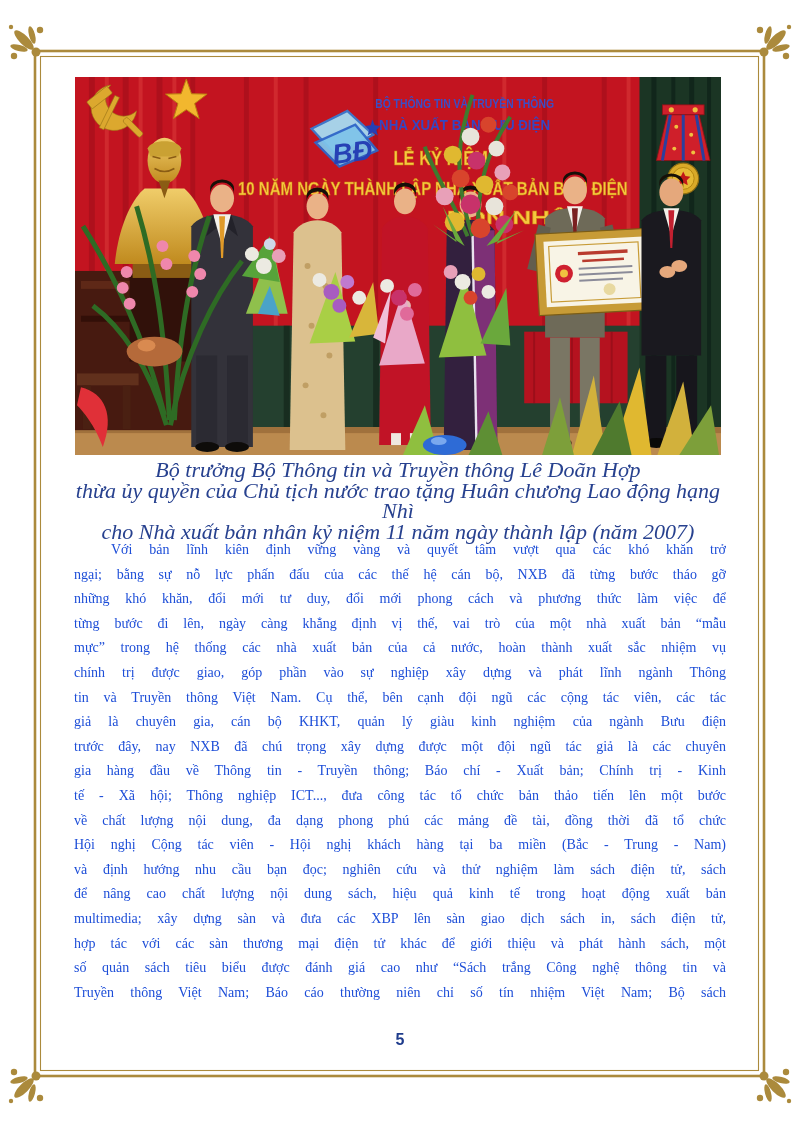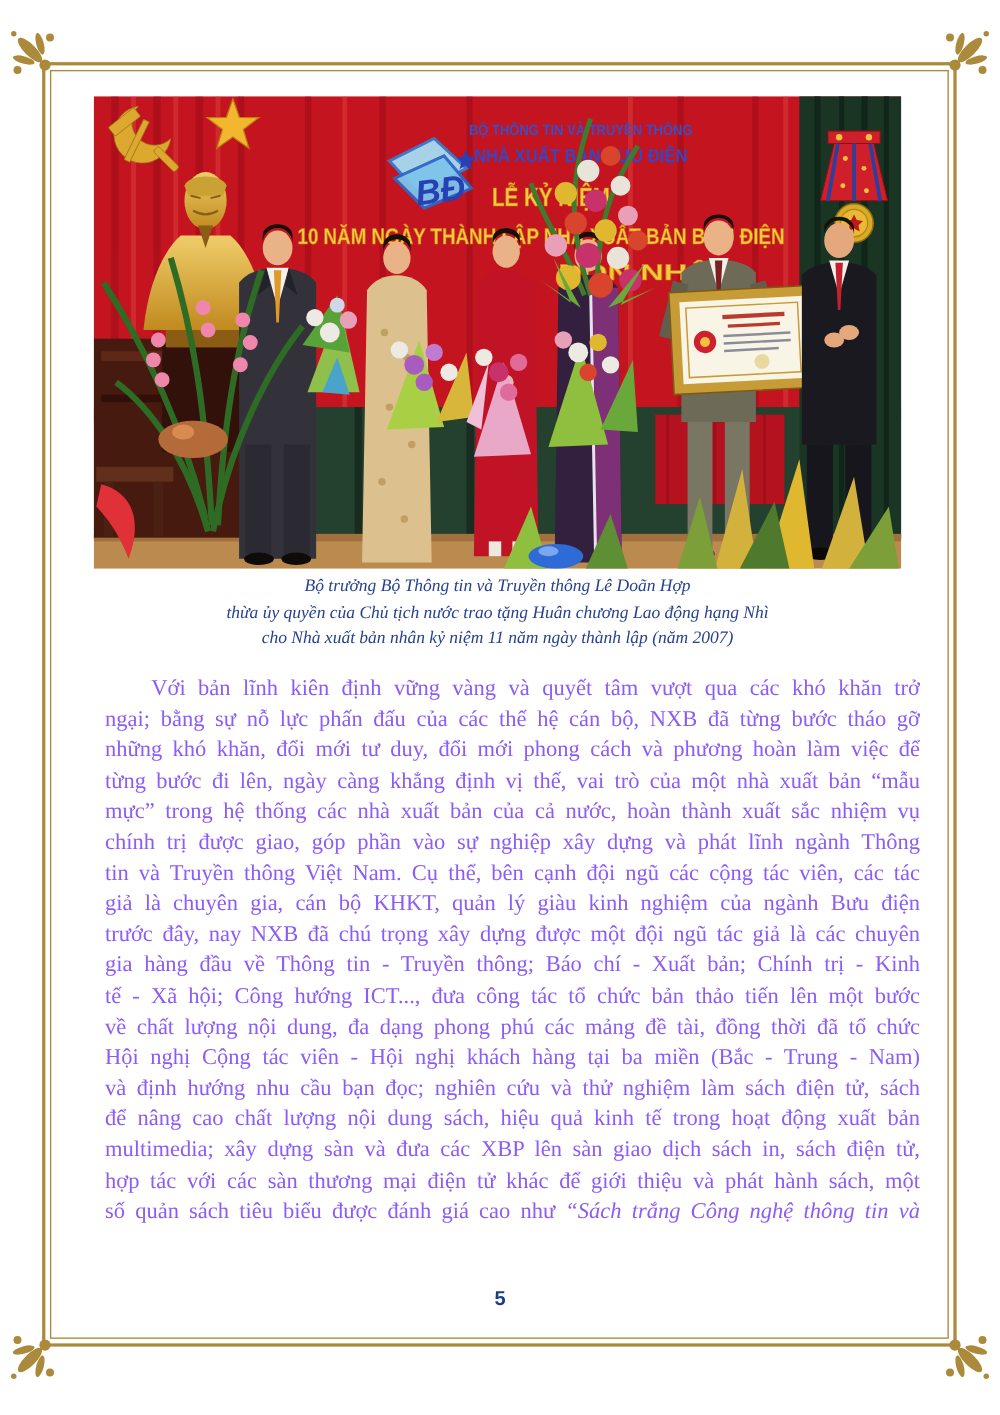--- a/index.html
+++ b/index.html
@@ -2,26 +2,26 @@
 <html><head>
 <meta charset="utf-8">
 <style>
   html,body{margin:0;padding:0;background:#ffffff;}
   .page{position:relative;width:800px;height:1132px;background:#fff;overflow:hidden;
         font-family:"Liberation Serif","DejaVu Serif",serif;}
   .border-svg{position:absolute;left:0;top:0;width:800px;height:1132px;pointer-events:none;}
   .photo{position:absolute;left:75px;top:77px;width:646px;height:378px;margin:0;}
   .photo svg{display:block;width:100%;height:100%;}
   .caption{position:absolute;left:75px;top:460px;width:646px;text-align:center;
-           font-style:italic;font-size:14px;line-height:20.5px;color:#27418f;}
-  .body-text{position:absolute;left:84px;top:538px;width:652px;font-size:18px;
-             line-height:24.6px;color:#8b5cf6;}
+           font-style:italic;font-size:22px;line-height:20.5px;color:#27418f;}
+  .body-text{position:absolute;left:74px;top:538px;width:652px;font-size:14px;
+             line-height:24.6px;color:#1d4ed8;}
   .bline{text-align:justify;text-align-last:justify;height:24.6px;overflow:hidden;}
   .indent{text-indent:37px;}
-  .it{font-style:italic;}
+  .it{}
   .page-number{position:absolute;left:0;top:1031px;width:800px;text-align:center;
                font-weight:bold;font-size:16px;color:#1f3c8c;
                font-family:"Liberation Sans","DejaVu Sans",sans-serif;}
   .banner-sans{font-family:"Liberation Sans","DejaVu Sans",sans-serif;font-weight:bold;}
 </style>
 </head>
 <body>
 
 <div class="page">
 
@@ -349,35 +349,36 @@
 
   <div class="caption">
     <div>Bộ trưởng Bộ Thông tin và Truyền thông Lê Doãn Hợp</div>
     <div>thừa ủy quyền của Chủ tịch nước trao tặng Huân chương Lao động hạng Nhì</div>
     <div>cho Nhà xuất bản nhân kỷ niệm 11 năm ngày thành lập (năm 2007)</div>
   </div>
 
   <div class="body-text">
     <div class="bline indent">Với bản lĩnh kiên định vững vàng và quyết tâm vượt qua các khó khăn trở</div>
     <div class="bline">ngại; bằng sự nỗ lực phấn đấu của các thế hệ cán bộ, NXB đã từng bước tháo gỡ</div>
-    <div class="bline">những khó khăn, đổi mới tư duy, đổi mới phong cách và phương hoàn làm việc để</div>
+    <div class="bline">những khó khăn, đổi mới tư duy, đổi mới phong cách và phương thức làm việc để</div>
     <div class="bline">từng bước đi lên, ngày càng khẳng định vị thế, vai trò của một nhà xuất bản “mẫu</div>
     <div class="bline">mực” trong hệ thống các nhà xuất bản của cả nước, hoàn thành xuất sắc nhiệm vụ</div>
     <div class="bline">chính trị được giao, góp phần vào sự nghiệp xây dựng và phát lĩnh ngành Thông</div>
     <div class="bline">tin và Truyền thông Việt Nam. Cụ thể, bên cạnh đội ngũ các cộng tác viên, các tác</div>
     <div class="bline">giả là chuyên gia, cán bộ KHKT, quản lý giàu kinh nghiệm của ngành Bưu điện</div>
     <div class="bline">trước đây, nay NXB đã chú trọng xây dựng được một đội ngũ tác giả là các chuyên</div>
     <div class="bline">gia hàng đầu về Thông tin - Truyền thông; Báo chí - Xuất bản; Chính trị - Kinh</div>
-    <div class="bline">tế - Xã hội; Công hướng ICT..., đưa công tác tổ chức bản thảo tiến lên một bước</div>
+    <div class="bline">tế - Xã hội; Thông nghiệp ICT..., đưa công tác tổ chức bản thảo tiến lên một bước</div>
     <div class="bline">về chất lượng nội dung, đa dạng phong phú các mảng đề tài, đồng thời đã tổ chức</div>
     <div class="bline">Hội nghị Cộng tác viên - Hội nghị khách hàng tại ba miền (Bắc - Trung - Nam)</div>
     <div class="bline">và định hướng nhu cầu bạn đọc; nghiên cứu và thử nghiệm làm sách điện tử, sách</div>
     <div class="bline">để nâng cao chất lượng nội dung sách, hiệu quả kinh tế trong hoạt động xuất bản</div>
     <div class="bline">multimedia; xây dựng sàn và đưa các XBP lên sàn giao dịch sách in, sách điện tử,</div>
     <div class="bline">hợp tác với các sàn thương mại điện tử khác để giới thiệu và phát hành sách, một</div>
     <div class="bline">
       <span>số quản sách tiêu biểu được đánh giá cao như </span><span class="it">“Sách trắng Công nghệ thông tin và</span>
     </div>
+    <div class="bline it">Truyền thông Việt Nam; Báo cáo thường niên chỉ số tín nhiệm Việt Nam; Bộ sách</div>
   </div>
 
   <div class="page-number">5</div>
 
 </div>
 
 </body></html>

